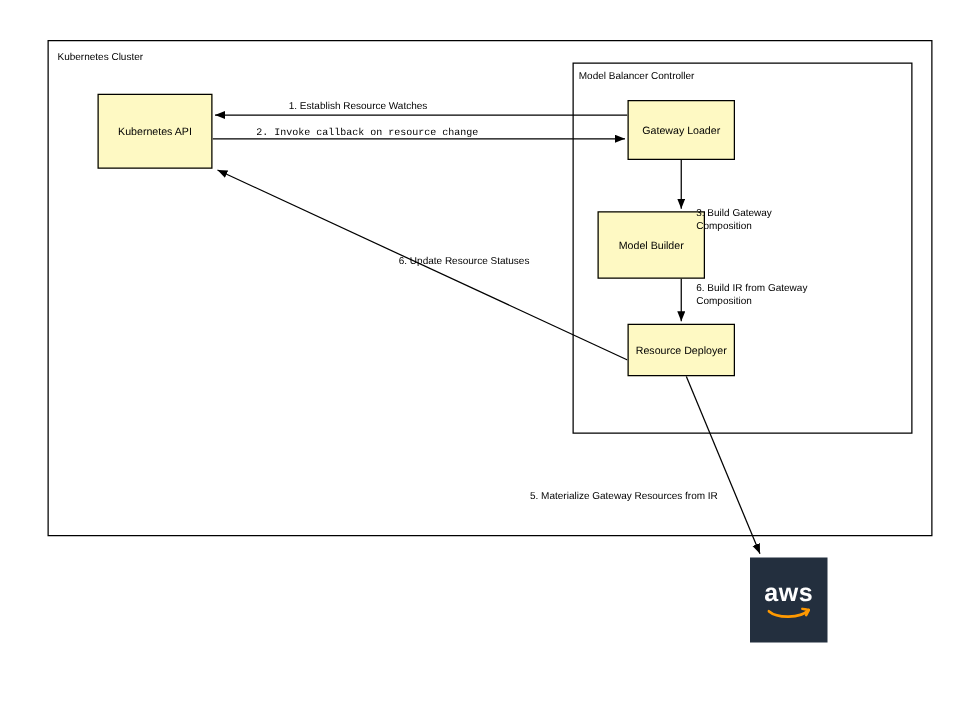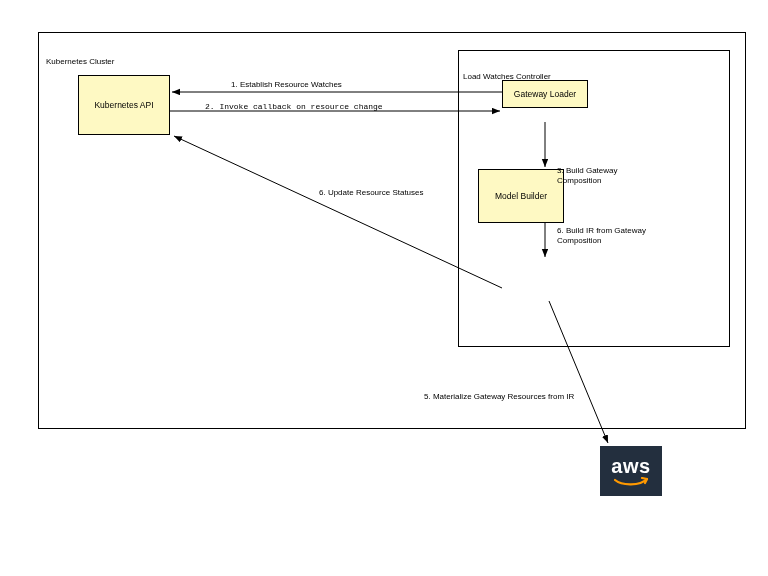--- a/index.html
+++ b/index.html
@@ -42,21 +42,20 @@
   .container {
     position: absolute;
     box-sizing: border-box;
     border: 1px solid #000000;
     background: transparent;
   }
   .container-label {
     position: absolute;
     font-size: 8px;
     white-space: nowrap;
-    margin-top: 16px;
   }
   .edge-label {
     position: absolute;
     font-size: 8px;
     line-height: 1.3;
     white-space: pre-line;
     background: transparent;
   }
   .aws-logo {
     position: absolute;
@@ -81,21 +80,21 @@
 </style>
 </head>
 <body>
 
 <div id="canvas">
 
   <div class="container" style="left:38px; top:32px; width:708px; height:397px;"></div>
   <div class="container-label" style="left:46px; top:41px;">Kubernetes Cluster</div>
 
   <div class="container" style="left:458px; top:50px; width:272px; height:297px;"></div>
-  <div class="container-label" style="left:463px; top:56px;">Load Watches Controller</div>
+  <div class="container-label" style="left:463px; top:56px;">Model Balancer Controller</div>
 
   <svg id="wires" viewBox="0 0 768 576">
     <defs>
       <marker id="arrow" markerWidth="9" markerHeight="9" refX="8" refY="3.2" orient="auto" markerUnits="strokeWidth">
         <path d="M0,0 L8,3.2 L0,6.4 z" fill="#000000"></path>
       </marker>
     </defs>
 
     <path d="M502,92 L172,92" stroke="#000000" stroke-width="1" fill="none" marker-end="url(#arrow)"></path>
 
@@ -106,37 +105,40 @@
     <path d="M545,211 L545,257" stroke="#000000" stroke-width="1" fill="none" marker-end="url(#arrow)"></path>
 
     <path d="M549,301 L608,443" stroke="#000000" stroke-width="1" fill="none" marker-end="url(#arrow)"></path>
 
     <path d="M502,288 L174,136" stroke="#000000" stroke-width="1" fill="none" marker-end="url(#arrow)"></path>
   </svg>
 
   <div class="box" style="left:78px; top:75px; width:92px; height:60px;">
     <span>Kubernetes API</span>
   </div>
-  <div class="box" style="left:502px; top:80px; width:86px; height:28px;">
+  <div class="box" style="left:502px; top:80px; width:86px; height:48px;">
     <span>Gateway Loader</span>
   </div>
   <div class="box" style="left:478px; top:169px; width:86px; height:54px;">
     <span>Model Builder</span>
+  </div>
+  <div class="box" style="left:502px; top:259px; width:86px; height:42px;">
+    <span>Resource Deployer</span>
   </div>
 
   <div class="edge-label" style="left:231px; top:80px;text-align:right;">1. Establish Resource Watches</div>
   <div class="edge-label" style="left:205px; top:102px;font-family:Liberation Mono, monospace;">2. Invoke callback on resource change</div>
   <div class="edge-label" style="left:557px; top:138px;margin-top:28px;">3. Build Gateway
 Composition</div>
   <div class="edge-label" style="left:557px; top:226px;">6. Build IR from Gateway
 Composition</div>
   <div class="edge-label" style="left:400px; top:392px;padding-left:24px;">5. Materialize Gateway Resources from IR</div>
-  <div class="edge-label" style="left:319px; top:188px;">6. Update Resource Statuses</div>
+  <div class="edge-label" style="left:319px; top:204px;">6. Update Resource Statuses</div>
 
-  <div class="aws-logo" style="left:600px; top:446px; width:62px; height:50px;">
+  <div class="aws-logo" style="left:600px; top:446px; width:62px; height:68px;">
     <div class="aws-word">aws</div>
     <svg class="aws-smile" viewBox="0 0 34 10">
       <path d="M1,3 C8,9 26,9 33,2" stroke="#ff9900" stroke-width="2.2" fill="none" stroke-linecap="round"></path>
       <path d="M28,1 L33,2 L31,6" stroke="#ff9900" stroke-width="2.2" fill="none" stroke-linecap="round" stroke-linejoin="round"></path>
     </svg>
   </div>
 
 </div>
 
 </body></html>

